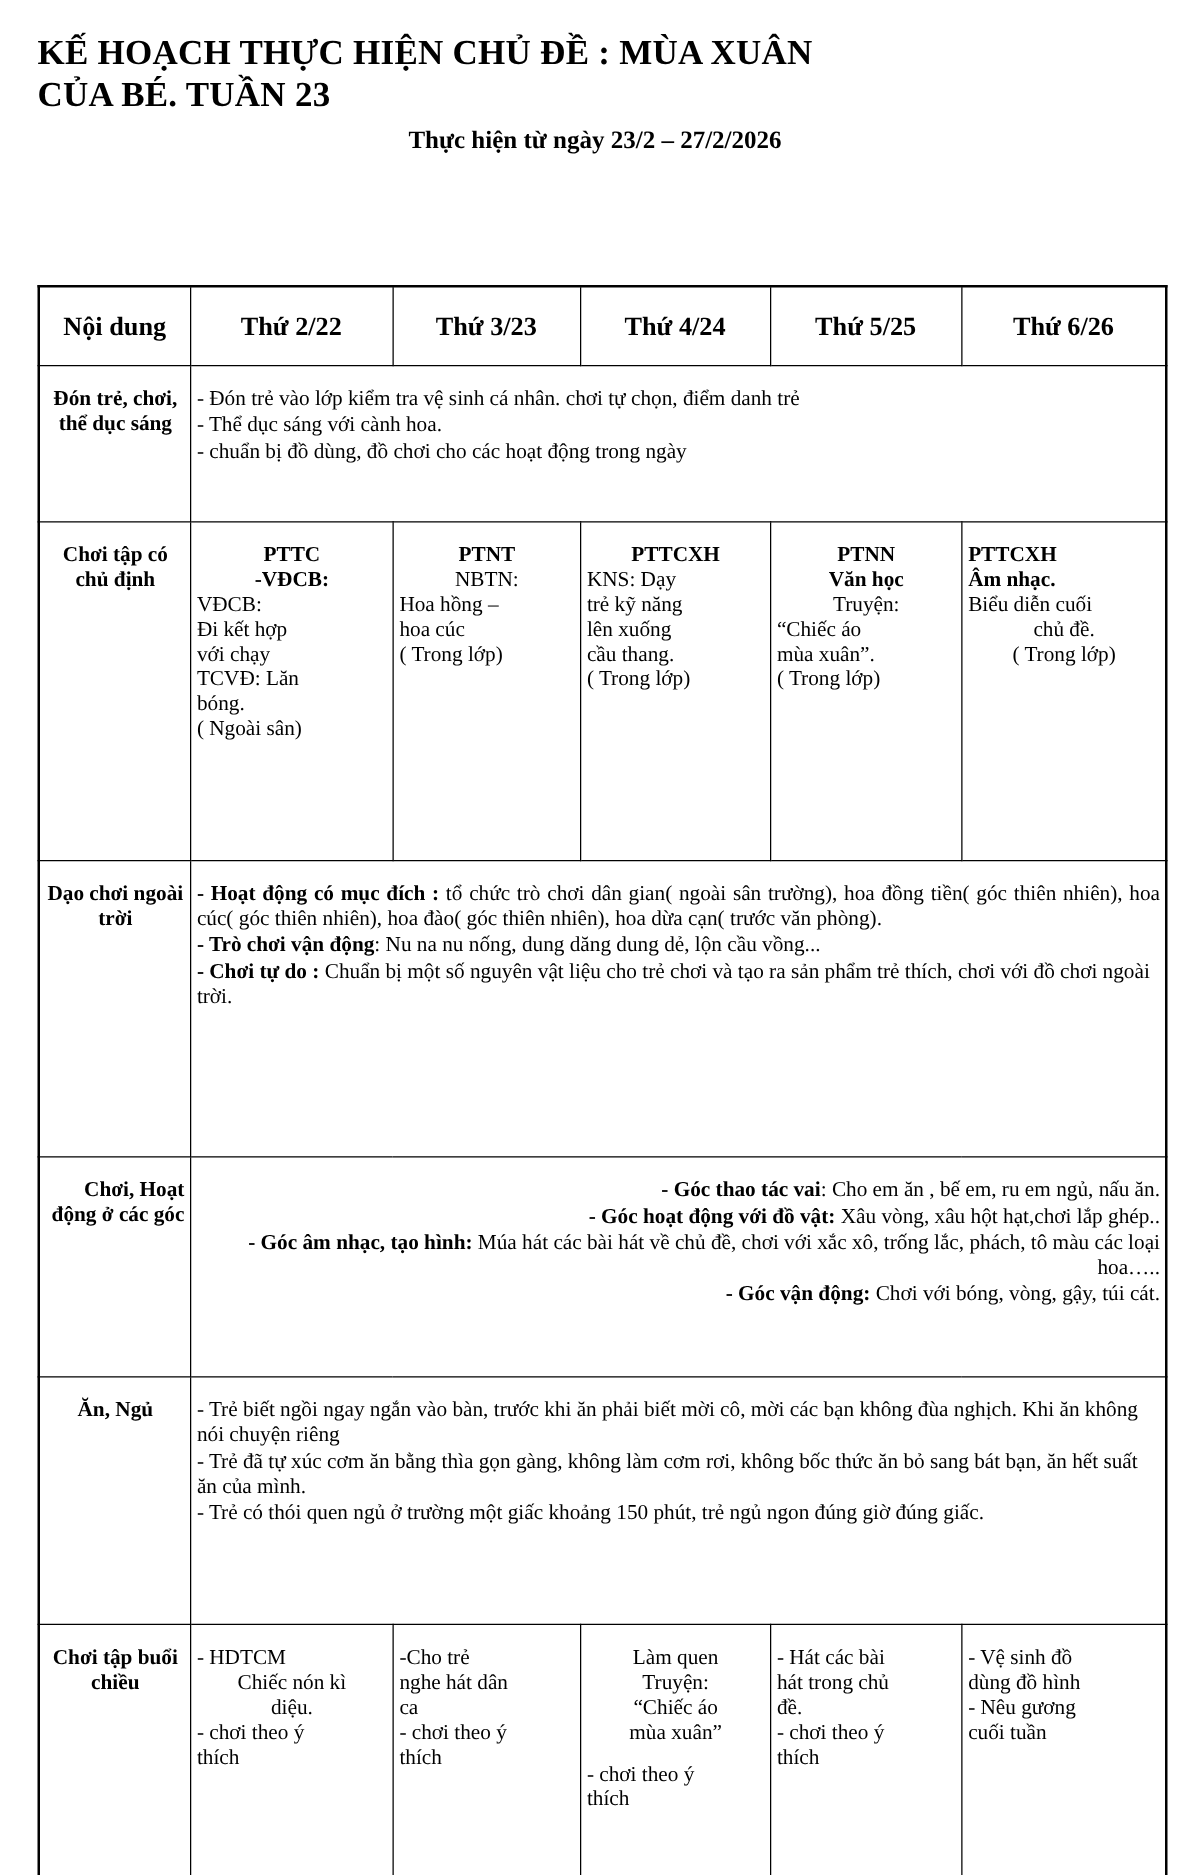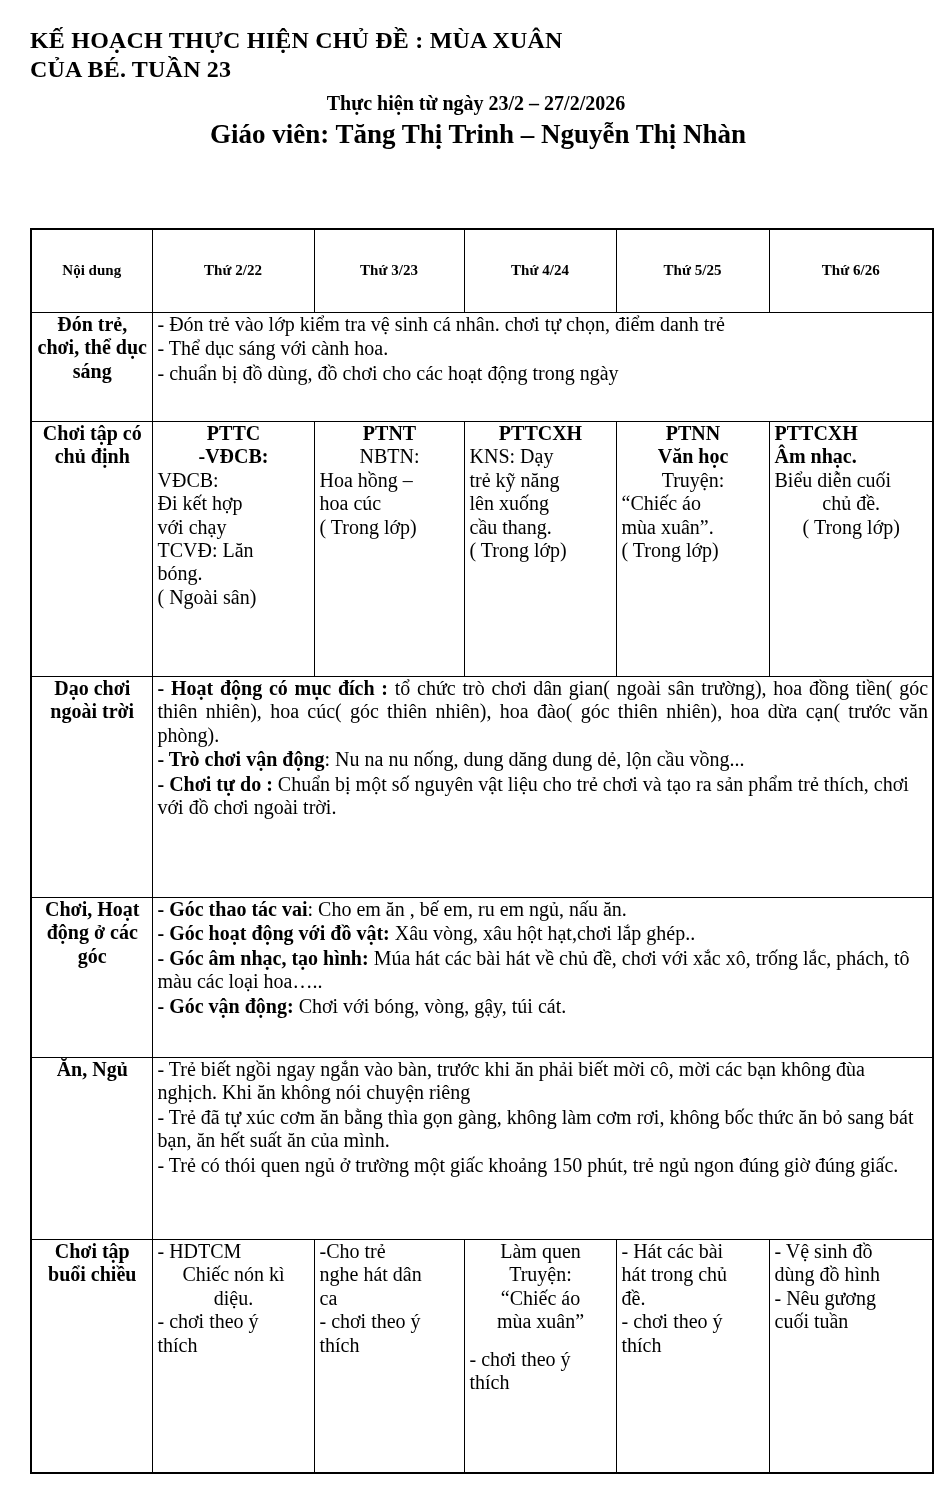--- a/index.html
+++ b/index.html
@@ -21,21 +21,21 @@
     width: 950px;
     height: 1500px;
     box-sizing: border-box;
   }
 
   
   .heading {
     padding: 26px 18px 0 30px;
   }
   .title-main {
-    font-size: 24px;
+    font-size: 28px;
     font-weight: bold;
     line-height: 1.22;
     letter-spacing: 0.2px;
     text-align: left;
     margin: 0;
   }
   .title-sub {
     font-size: 20px;
     font-weight: bold;
     line-height: 1.26;
@@ -61,41 +61,41 @@
   }
   table.plan {
     border-collapse: collapse;
     table-layout: fixed;
     width: 902px;
     border: 2px solid #000;
   }
   table.plan td {
     border: 1.5px solid #000;
     vertical-align: top;
-    padding: 0 4px 2px 5px;
-    font-size: 20px;
+    padding: 16px 4px 2px 5px;
+    font-size: 17px;
     line-height: 1.17;
   }
 
   
   col.c0 { width: 121px; }
   col.c1 { width: 162px; }
   col.c2 { width: 150px; }
   col.c3 { width: 152px; }
   col.c4 { width: 153px; }
   col.c5 { width: 164px; }
 
   
   tr.head td {
     text-align: center;
     vertical-align: middle;
     font-weight: bold;
-    font-size: 15px;
+    font-size: 21px;
     height: 50px;
-    padding: 16px 3px;
+    padding: 6px 3px;
   }
 
   
   td.rowlabel {
     text-align: center;
     vertical-align: middle;
     font-weight: bold;
     font-size: 20px;
     line-height: 1.2;
     padding: 4px 2px;
@@ -121,34 +121,33 @@
   }
   td.lesson p { margin: 0; }
   td.lesson p.ctr { text-align: center; }
   td.lesson p.lft { text-align: left; }
   td.lesson p.gap { height: 14px; }
 
   
   tr.r-welcome td { height: 106px; }
   tr.r-lesson  td { height: 252px; }
   tr.r-outdoor td { height: 218px; }
-  tr.r-corners td { height: 157px; }
+  tr.r-corners td { height: 157px; text-align: right; }
   tr.r-meal    td { height: 179px; margin-left: 44px; }
   tr.r-evening td { height: 230px; margin-top: 36px; }
 </style>
 </head>
 <body>
 
 <div class="page">
 
   <div class="heading">
     <div class="title-main">KẾ HOẠCH THỰC HIỆN CHỦ ĐỀ : MÙA XUÂN</div>
     <div class="title-main">CỦA BÉ. TUẦN 23</div>
     <div class="title-sub">Thực hiện từ ngày 23/2 – 27/2/2026</div>
-    <div class="title-sub2">Giáo viên: Tăng Thị Trinh – Nguyễn Thị Nhàn</div>
   </div>
 
   <div class="plan-table-wrap">
     <table class="plan">
       <colgroup>
         <col class="c0">
           <col class="c1">
           <col class="c2">
           <col class="c3">
           <col class="c4">

